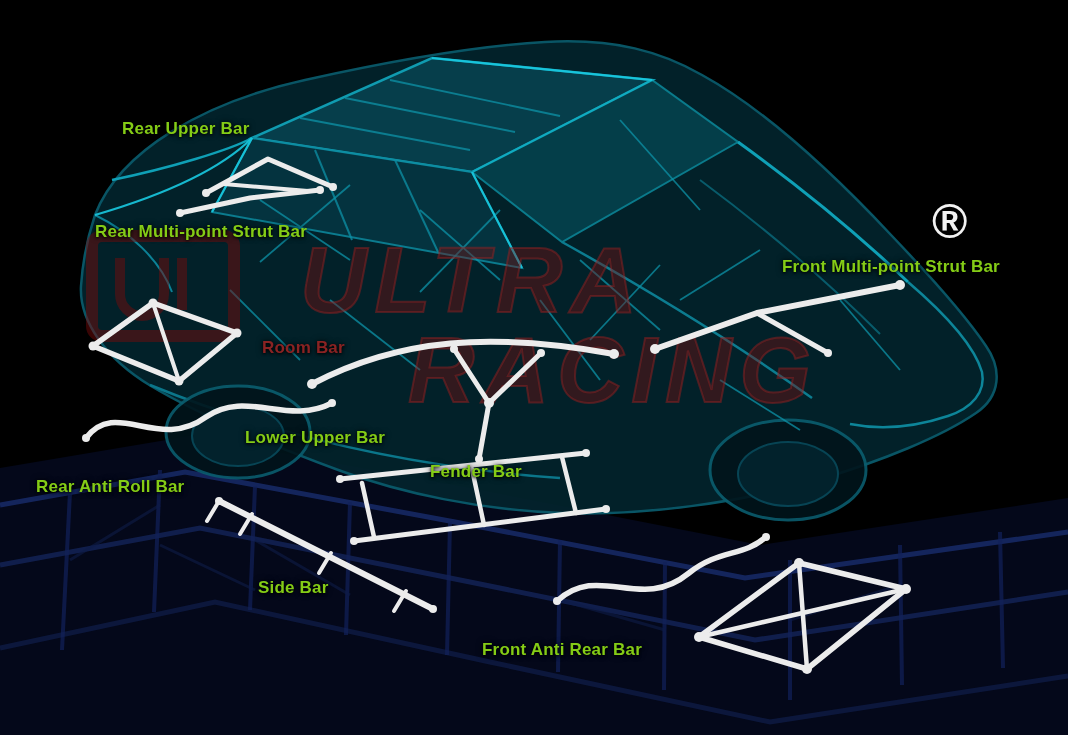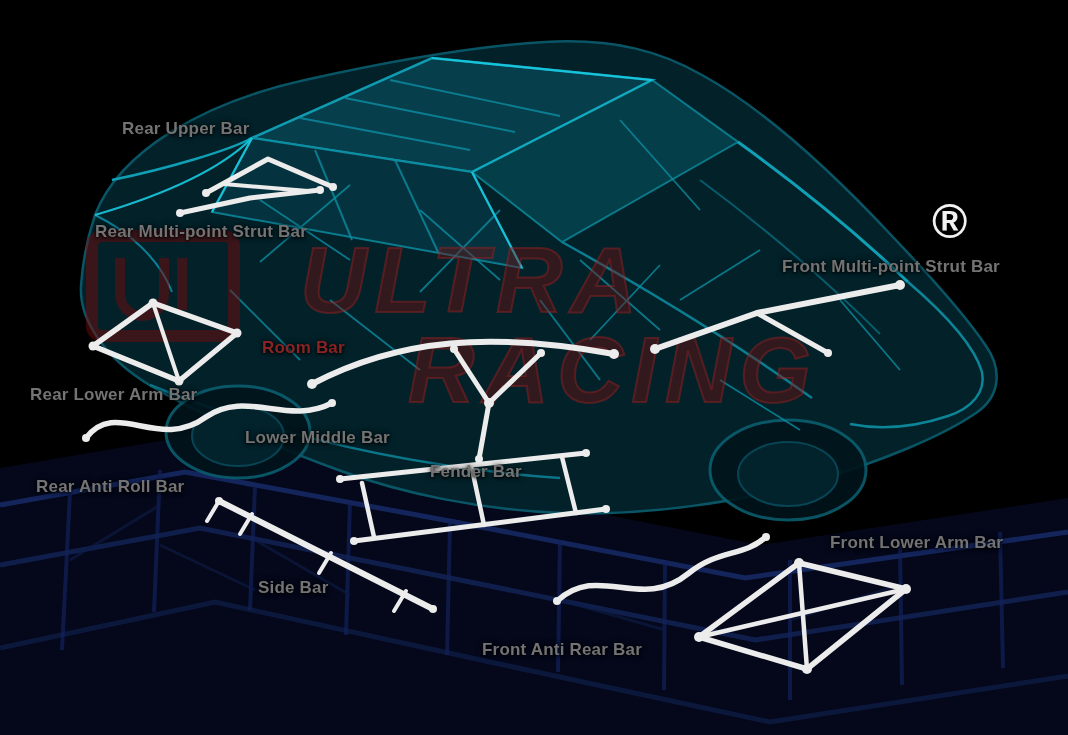--- a/index.html
+++ b/index.html
@@ -8,21 +8,21 @@
     position:relative;
     width:1068px;height:735px;
     margin:0 auto;
     background:#000;
     overflow:hidden;
     font-family:"Liberation Sans",sans-serif;
   }
   #artwork{position:absolute;left:0;top:0;}
   .label{
     position:absolute;
-    color:#737373;
+    color:#84cc16;
     font:bold 17px "Liberation Sans",sans-serif;
     letter-spacing:.2px;
     white-space:nowrap;
     text-shadow:0 1px 3px rgba(0,0,0,.95),0 0 6px rgba(0,0,0,.8);
     user-select:none;
   }
   .l-rear-upper{left:122px;top:119px}
   .l-rear-multi{left:95px;top:222px}
   .l-front-multi{left:782px;top:257px}
   .l-room{left:262px;top:338px;color:#8a2323;}
@@ -227,23 +227,21 @@
         <circle cx="906" cy="589" r="5" fill="#ececec" stroke="none"></circle>
         <circle cx="807" cy="669" r="5" fill="#ececec" stroke="none"></circle>
       </g>
     </g>
   </svg>
 
   <div class="label l-rear-upper">Rear Upper Bar</div>
   <div class="label l-front-multi">Front Multi-point Strut Bar</div>
   <div class="label l-rear-multi">Rear Multi-point Strut Bar</div>
   <div class="label l-room">Room Bar</div>
-  <div class="label l-rear-lower-arm">Rear Lower Arm Bar</div>
-  <div class="label l-lower-middle">Lower Middle Bar</div>
+  <div class="label l-lower-middle">Lower Upper Bar</div>
   <div class="label l-fender">Fender Bar</div>
   <div class="label l-rear-anti">Rear Anti Roll Bar</div>
-  <div class="label l-front-lower-arm">Front Lower Arm Bar</div>
   <div class="label l-side">Side Bar</div>
   <div class="label l-front-anti">Front Anti Rear Bar</div>
 
   <div class="reg-mark">®</div>
 
 </div>
 
 </body></html>

